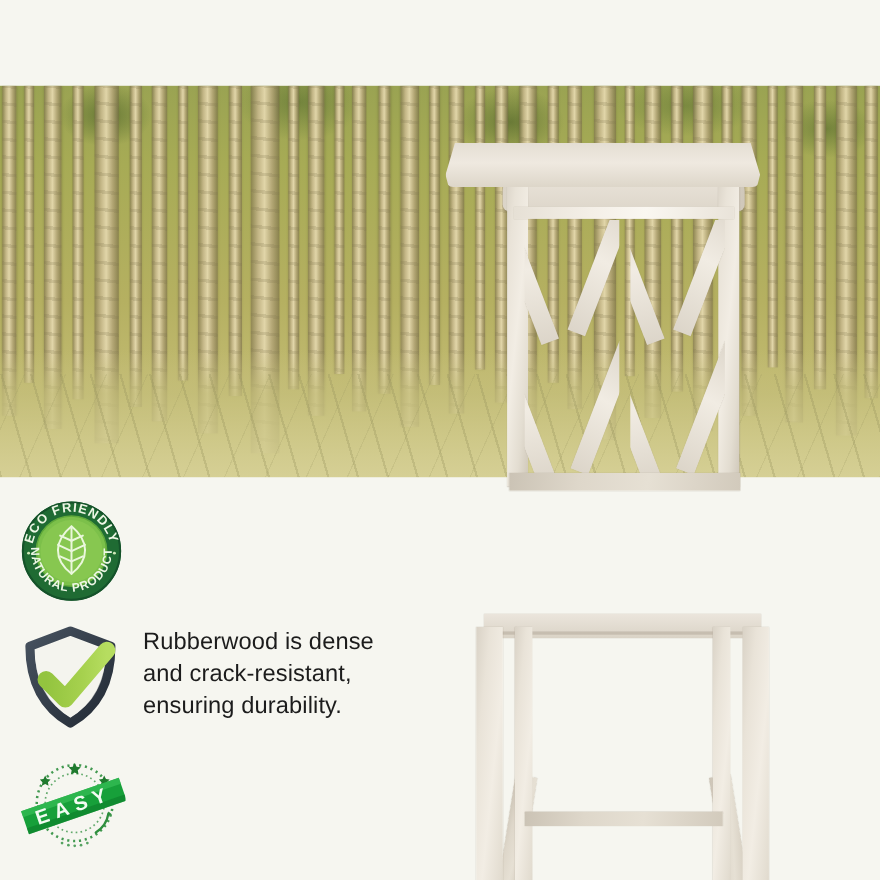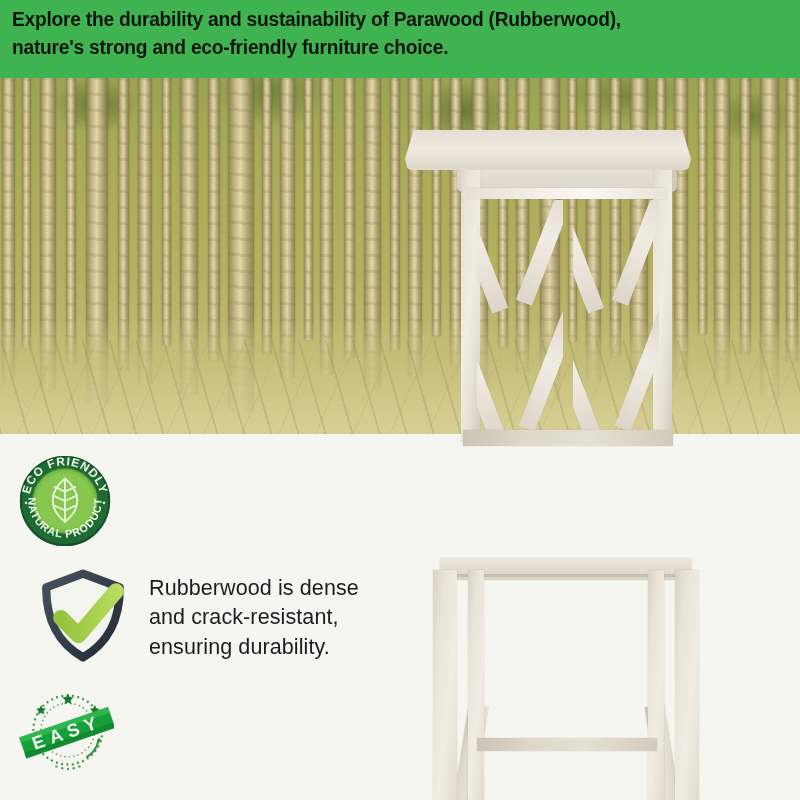--- a/index.html
+++ b/index.html
@@ -162,21 +162,21 @@
     width:420px; height:360px;
     z-index:30;
   }
   .feature {
     position:absolute;
     display:flex;
     align-items:flex-start;
     gap:16px;
   }
   .feature-1 { left:14px; top:10px; }
-  .feature-2 { left:31px; top:125px;align-items:center; }
+  .feature-2 { left:12px; top:125px; }
   .feature-3 { left:14px; top:238px; }
 
   .badge-slot {
     width:102px; min-width:102px; height:102px;
     position:relative;
     flex:0 0 102px;
   }
   .feature-text {
     font-size:21.5px;
     line-height:1.36;
@@ -193,24 +193,20 @@
   .shield-badge { position:absolute; left:6px; top:2px; width:92px; height:98px; }
 
   
   .easy-badge { position:absolute; left:4px; top:6px; width:96px; height:92px; }
 </style>
 </head>
 <body>
 
 <div class="infographic">
 
-  <div class="header">
-    <div class="header-text">Explore the durability and sustainability of Parawood (Rubberwood),
-nature's strong and eco-friendly furniture choice.</div>
-  </div>
 
   <div class="forest">
     <div class="forest-canopy"></div>
     <div class="trunks">
       <div class="trunk" style="left:2px;  width:13px; height:300px;"></div>
       <div class="trunk" style="left:22px; width:9px;  height:270px;"></div>
       <div class="trunk" style="left:40px; width:16px; height:312px;"></div>
       <div class="trunk" style="left:66px; width:10px; height:285px;"></div>
       <div class="trunk" style="left:86px; width:22px; height:325px;"></div>
       <div class="trunk" style="left:118px;width:11px; height:292px;"></div>

